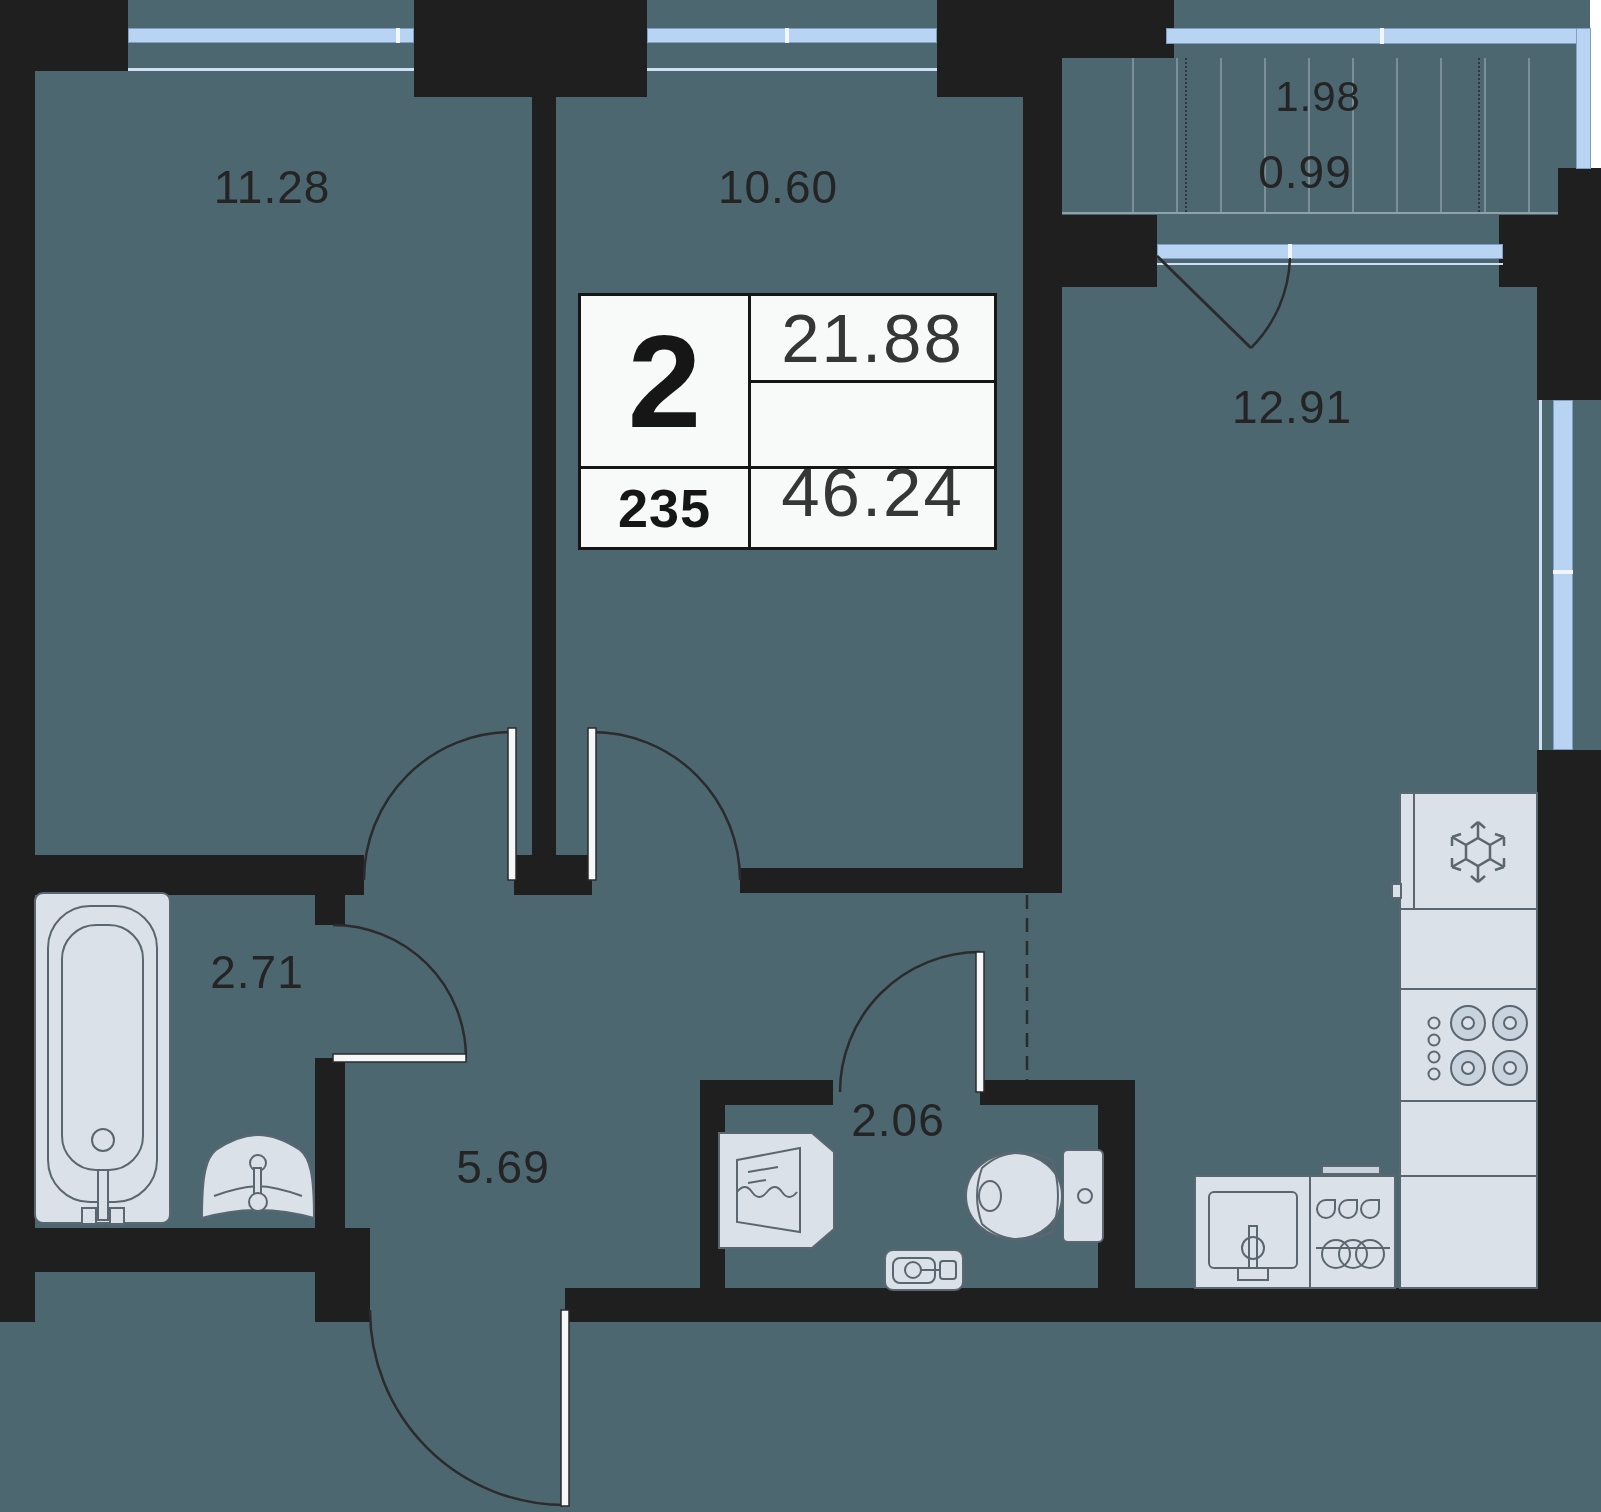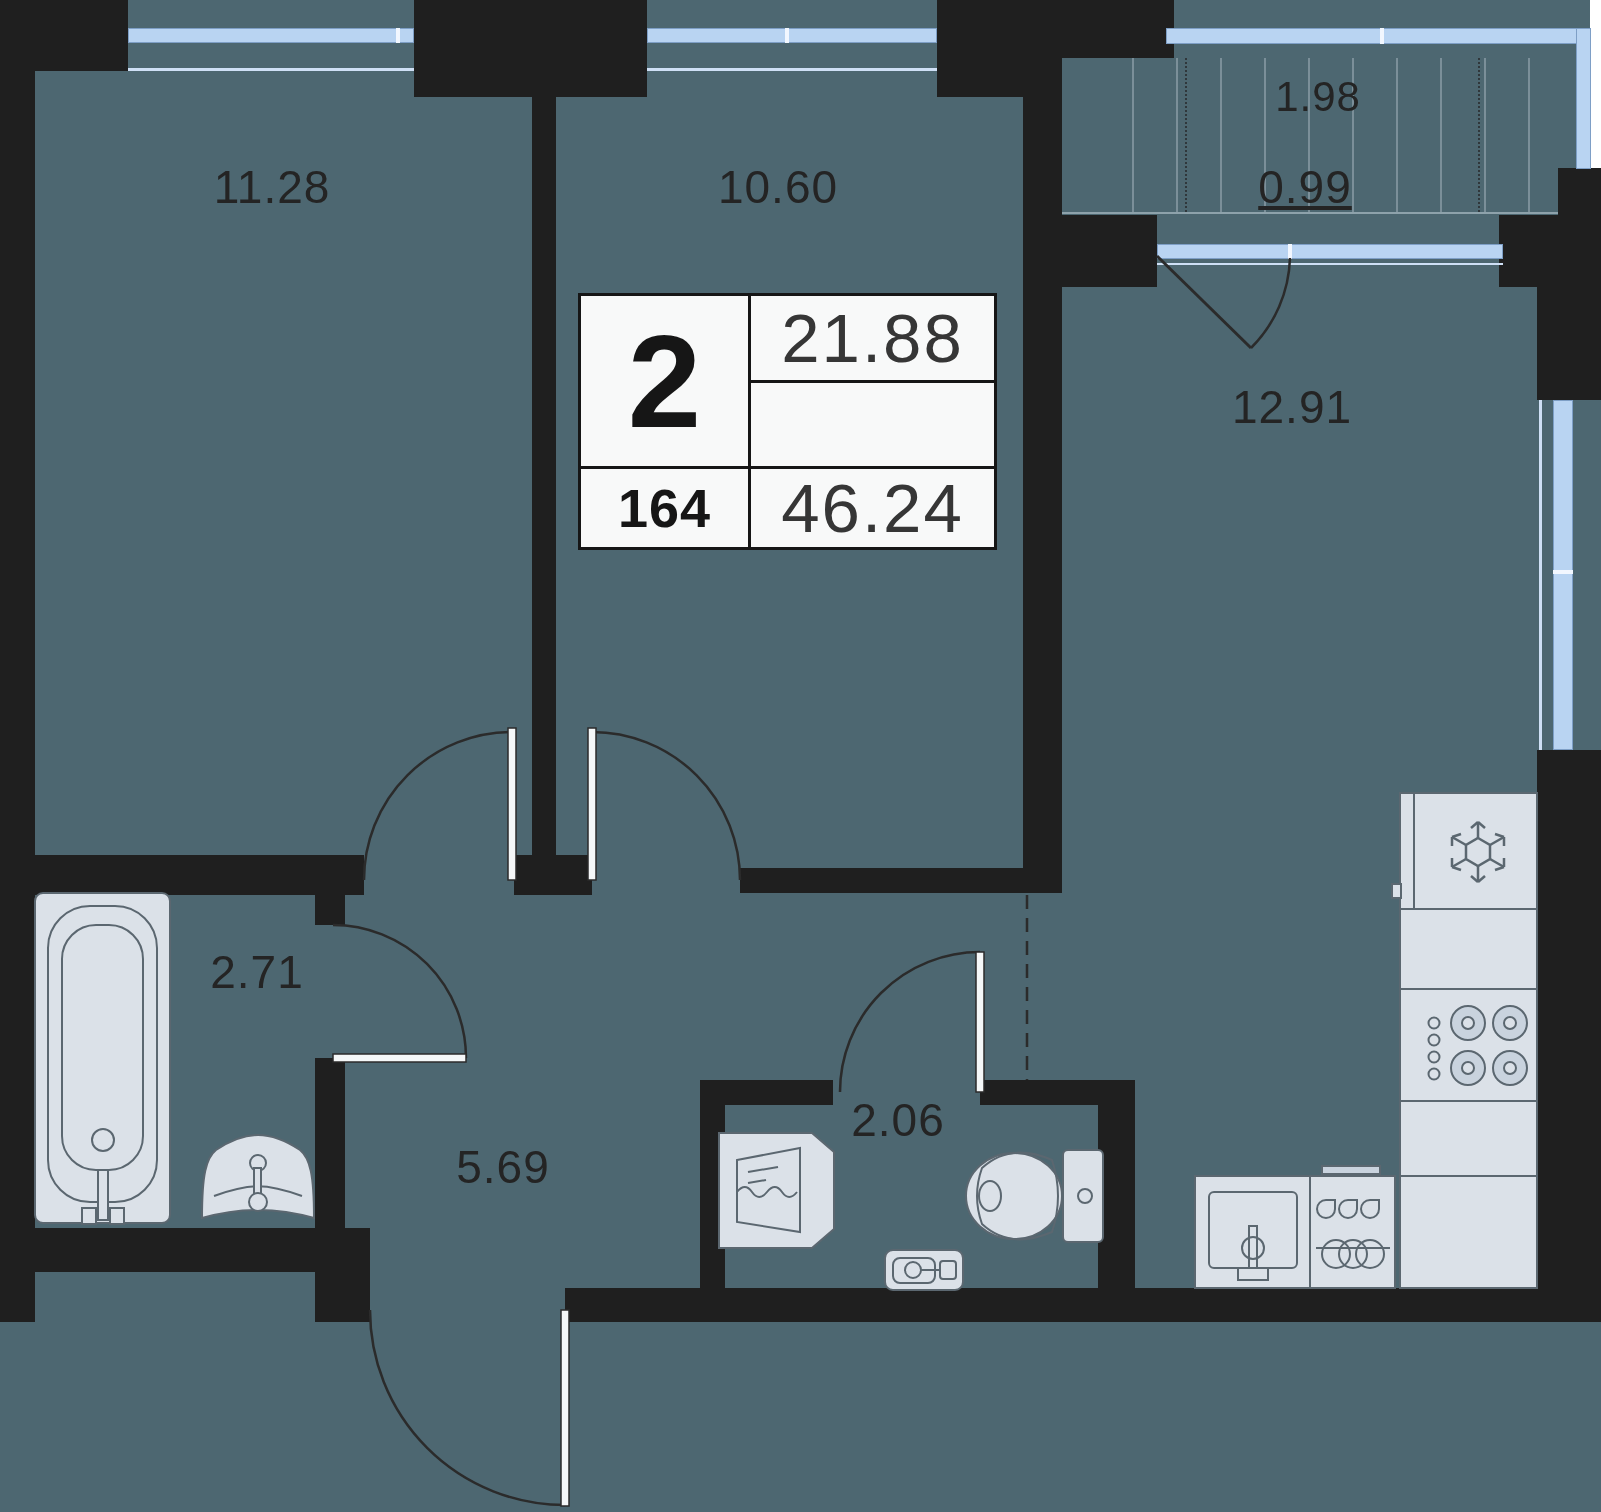--- a/index.html
+++ b/index.html
@@ -238,25 +238,25 @@
     </g>
   </svg>
 
   <div class="room-label" style="left:272px;top:187px;">11.28</div>
   <div class="room-label" style="left:778px;top:187px;">10.60</div>
   <div class="room-label" style="left:1292px;top:407px;">12.91</div>
   <div class="room-label" style="left:257px;top:972px;">2.71</div>
   <div class="room-label" style="left:503px;top:1167px;">5.69</div>
   <div class="room-label" style="left:898px;top:1120px;">2.06</div>
   <div class="room-label small" style="left:1308px;top:97px;padding-left:20px;">1.98</div>
-  <div class="room-label" style="left:1305px;top:187px;text-decoration:underline;">0.99</div>
+  <div class="room-label" style="left:1305px;top:172px;">0.99</div>
 
   <div id="infoBox">
     <div class="ib-line" style="left:167px;top:0;width:3px;height:251px;"></div>
     <div class="ib-line" style="left:0;top:170px;width:413px;height:3px;"></div>
     <div class="ib-line" style="left:167px;top:84px;width:246px;height:3px;"></div>
     <div class="ib-cell ib-big" style="left:0;top:0;width:167px;height:170px;">2</div>
-    <div class="ib-cell ib-num" style="left:0;top:173px;width:167px;height:78px;">164</div>
+    <div class="ib-cell ib-num" style="left:0;top:173px;width:167px;height:78px;">235</div>
     <div class="ib-cell ib-area" style="left:170px;top:0;width:243px;height:84px;">21.88</div>
-    <div class="ib-cell ib-area" style="left:170px;top:173px;width:243px;height:78px;border-radius:26px;">46.24</div>
+    <div class="ib-cell ib-area" style="left:170px;top:157px;width:243px;height:78px;border-radius:26px;">46.24</div>
   </div>
 
 </div>
 
 </body></html>

